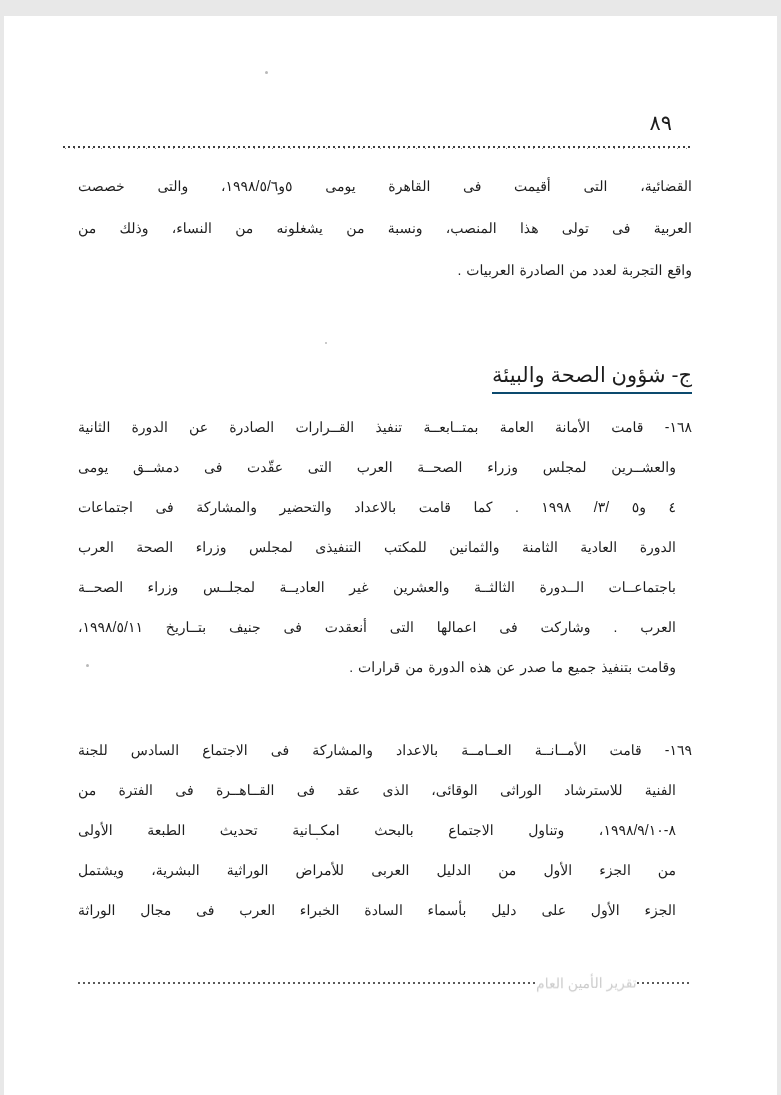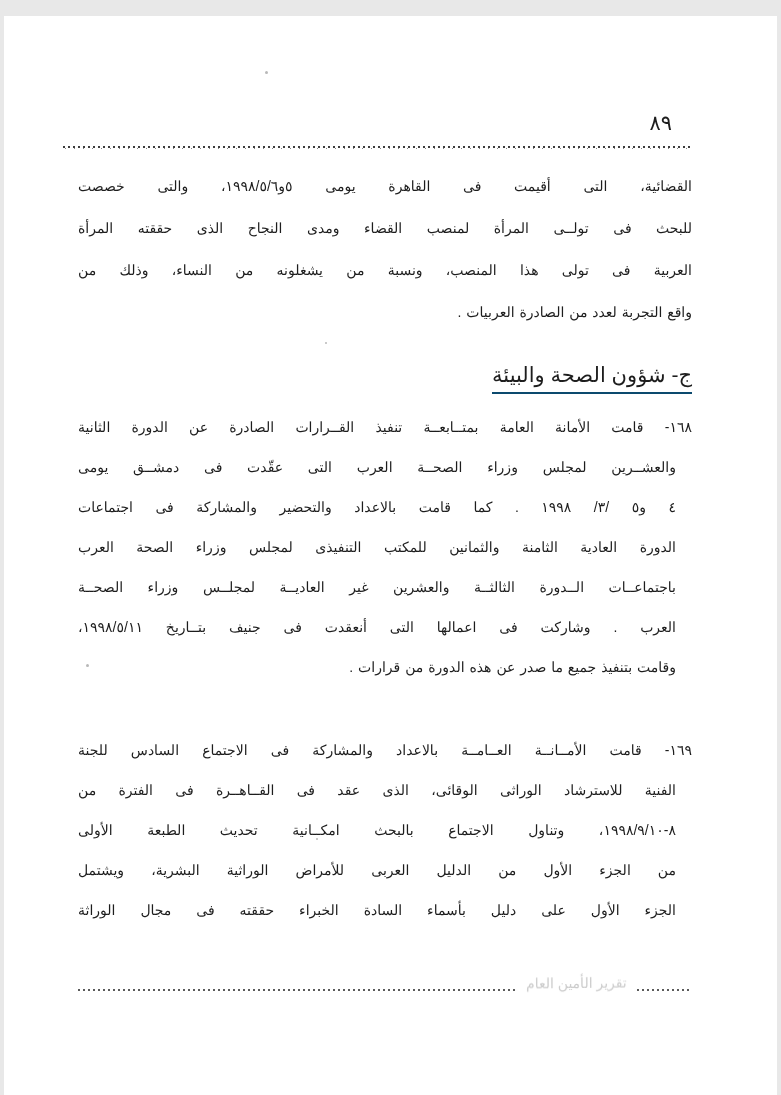--- a/index.html
+++ b/index.html
@@ -65,22 +65,21 @@
     display: inline-block;
     padding-bottom: 5px;
     border-bottom: 2px solid #0c4a6e;
   }
   .footer-rule {
     position: absolute;
     top: 959px;
     left: 74px;
     right: 85px;
     display: flex;
-    align-items: flex-end;
-    gap: 10px;
+    align-items: center;
   }
   .dotline {
     height: 2px;
     background-image: repeating-linear-gradient(to right, #5a5a5a 0 2px, transparent 2px 5px);
   }
   .dotline.seg-right { width: 55px; flex: 0 0 auto; }
   .dotline.seg-left  { flex: 1 1 auto; }
   .stamp {
     flex: 0 0 auto;
     font-size: 14px;
@@ -106,21 +105,20 @@
 <body>
 
 <div class="page">
 
   <div class="pagenum">٨٩</div>
 
   <div class="rule-top"></div>
 
   <div class="block intro">
       <div class="line">القضائية، التى أقيمت فى القاهرة يومى ٥و١٩٩٨/٥/٦، والتى خصصت</div>
-      <div class="line">للبحث فى تولــى المرأة لمنصب القضاء ومدى النجاح الذى حققته المرأة</div>
       <div class="line">العربية فى تولى هذا المنصب، ونسبة من يشغلونه من النساء، وذلك من</div>
       <div class="line last-right">واقع التجربة لعدد من الصادرة العربيات .</div>
     </div>
 
   <div class="heading">
     <span class="heading-text">ج- شؤون الصحة والبيئة</span>
   </div>
 
   <div class="block para-item item-168">
       <div class="line">١٦٨- قامت الأمانة العامة بمتــابعــة تنفيذ القــرارات الصادرة عن الدورة الثانية</div>
@@ -130,21 +128,21 @@
       <div class="line">باجتماعــات الــدورة الثالثــة والعشرين غير العاديــة لمجلــس وزراء الصحــة</div>
       <div class="line">العرب . وشاركت فى اعمالها التى أنعقدت فى جنيف بتــاريخ ١٩٩٨/٥/١١،</div>
       <div class="line last-right">وقامت بتنفيذ جميع ما صدر عن هذه الدورة من قرارات .</div>
     </div>
 
   <div class="block para-item item-169">
       <div class="line">١٦٩- قامت الأمــانــة العــامــة بالاعداد والمشاركة فى الاجتماع السادس للجنة</div>
       <div class="line">الفنية للاسترشاد الوراثى الوقائى، الذى عقد فى القــاهــرة فى الفترة من</div>
       <div class="line">٨-١٩٩٨/٩/١٠، وتناول الاجتماع بالبحث امكــانية تحديث الطبعة الأولى</div>
       <div class="line">من الجزء الأول من الدليل العربى للأمراض الوراثية البشرية، ويشتمل</div>
-      <div class="line">الجزء الأول على دليل بأسماء السادة الخبراء حققته فى مجال الوراثة</div>
+      <div class="line">الجزء الأول على دليل بأسماء السادة الخبراء العرب فى مجال الوراثة</div>
     </div>
 
   <div class="footer-rule">
     <div class="dotline seg-right"></div>
     <div class="stamp">تقرير الأمين العام</div>
     <div class="dotline seg-left"></div>
   </div>
 
   <div class="speck s1"></div>
   <div class="speck s2"></div>

